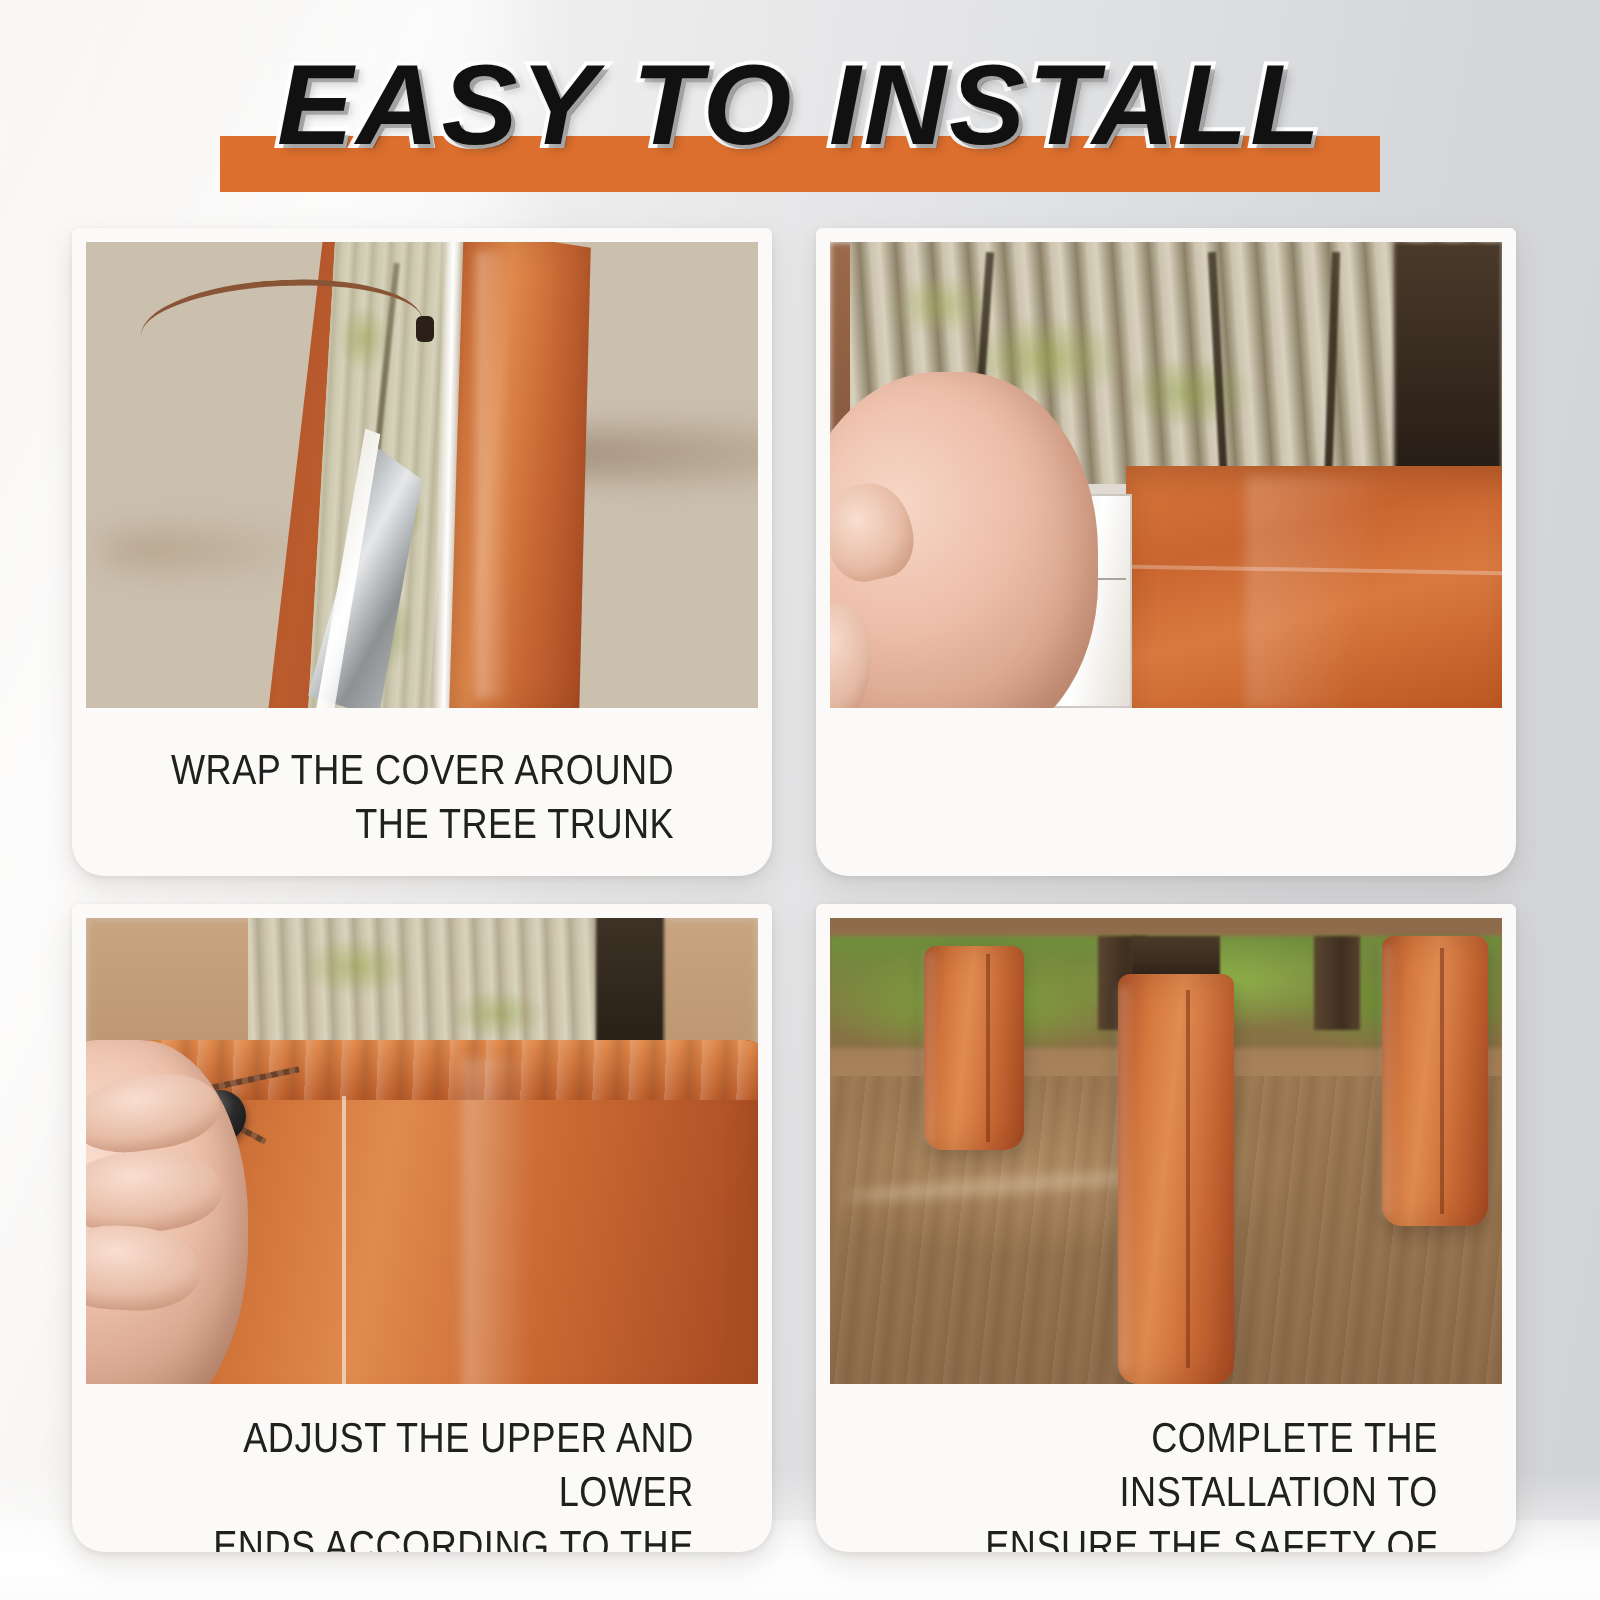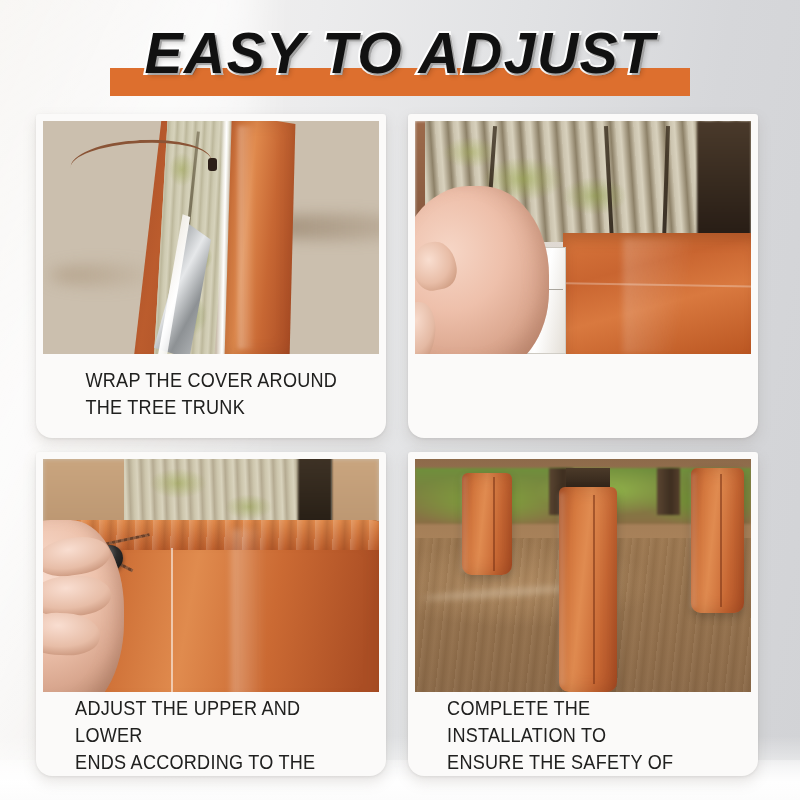--- a/index.html
+++ b/index.html
@@ -131,22 +131,22 @@
     height: 233px;
     overflow: hidden;
     flex: 0 0 auto;
     background: #cbbfae;
   }
   .caption {
     flex: 1 1 auto;
     display: flex;
     align-items: center;
     justify-content: center;
-    text-align: left;
-    padding: 2px 10px 8px 10px;
+    text-align: right;
+    padding: 14px 10px 8px 10px;
     box-sizing: border-box;
   }
   .caption span {
     display: block;
     font-family: "Liberation Sans Narrow", "Liberation Sans", sans-serif;
     font-weight: normal;
     font-size: 21px;
     line-height: 27px;
     letter-spacing: 0.3px;
     color: #20201f;
@@ -516,21 +516,21 @@
 </head>
 <body>
 
 <div class="canvas">
 
   <div class="bg-sheen"></div>
   <div class="bg-floor"></div>
 
   <div class="title-wrap">
     <div class="title-bar"></div>
-    <div class="title-text">EASY TO ADJUST</div>
+    <div class="title-text">EASY TO INSTALL</div>
   </div>
 
   <div class="grid">
 
     <div class="card">
       <div class="photo">
         <div class="p1-bg"></div>
         <div class="p1-blur-streak"></div>
         <div class="p1-blur-streak2"></div>
         <div class="p1-flap"></div>

